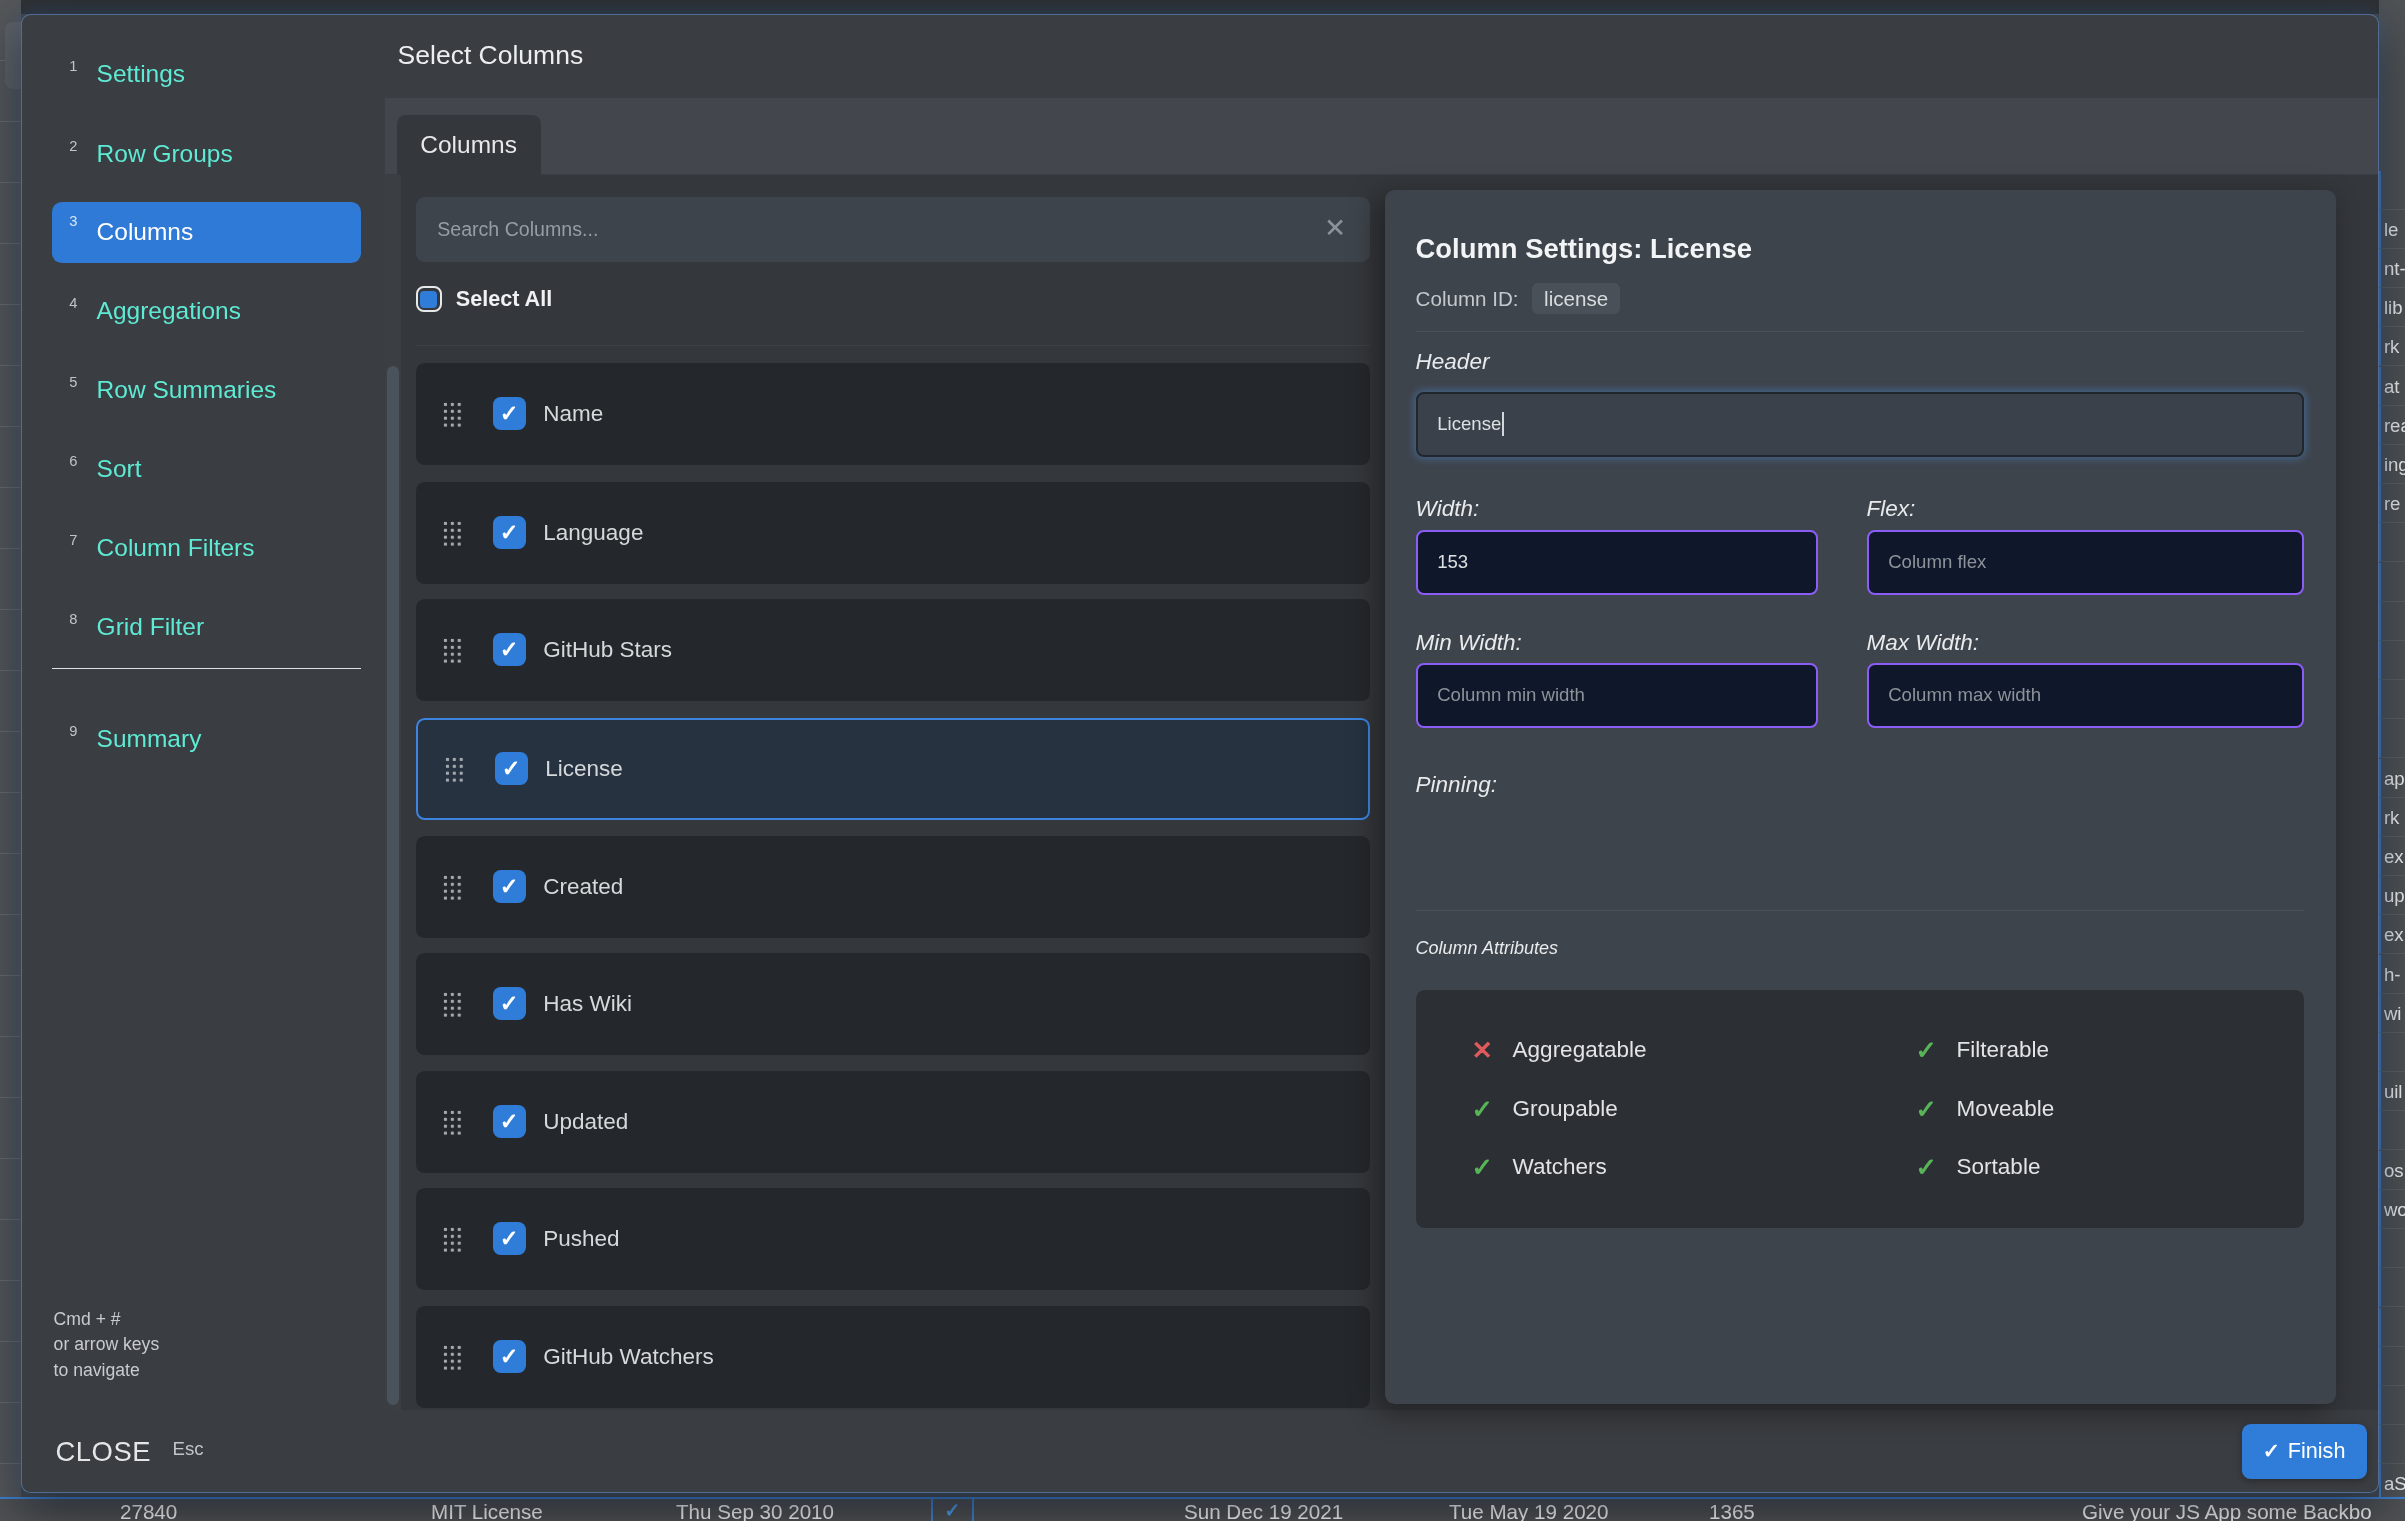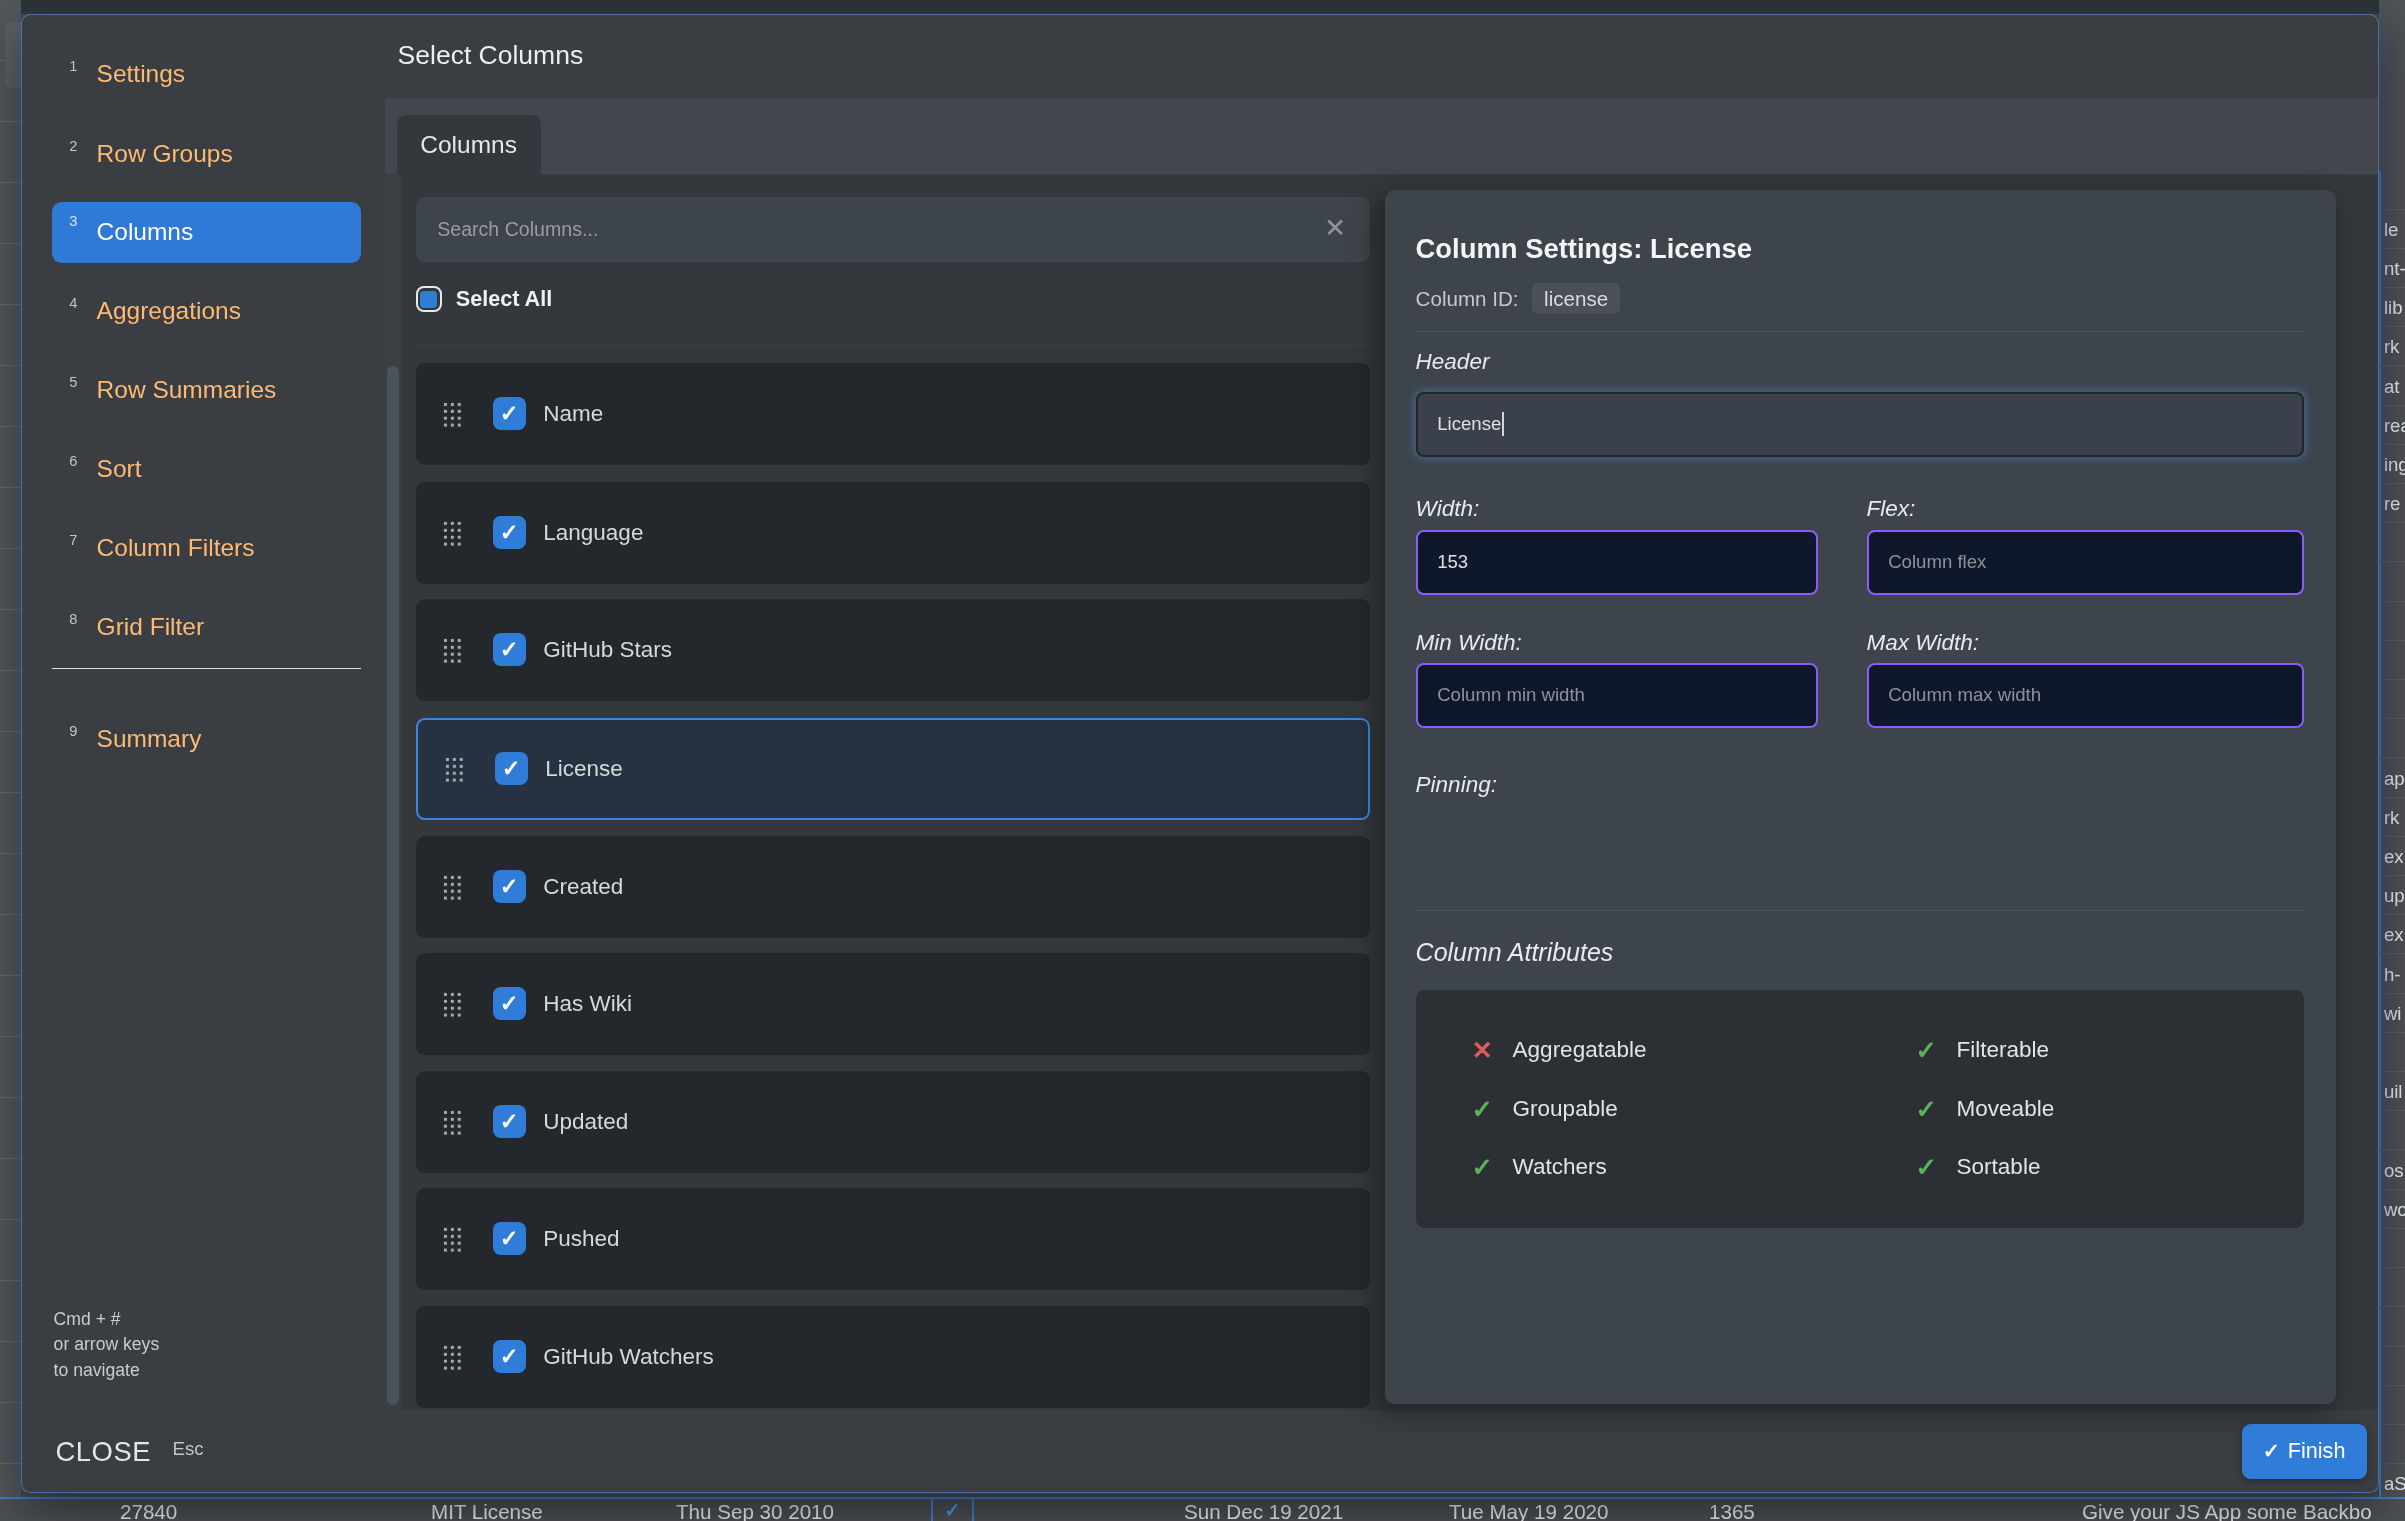--- a/index.html
+++ b/index.html
@@ -24,21 +24,21 @@
   
   .modal{position:absolute;left:20.6px;top:13.7px;width:2358px;height:1479px;background:#3a3d41;border-radius:9.8px;
     border:1px solid rgba(100,150,215,.55);box-shadow:0 0 21.6px rgba(60,110,180,.35),0 13.7px 47px rgba(0,0,0,.55);
     box-sizing:border-box;overflow:hidden;z-index:5;}
   
   .side-item{position:absolute;left:30px;width:309px;height:39px;display:flex;align-items:center;padding-left:17.6px;
     box-sizing:border-box;border-radius:9.8px;cursor:default;}
   .side-item.active{background:#2e7ad6;height:61px;}
   .side-num{width:27.4px;font-size:14.7px;color:#c2c5c8;align-self:flex-start;padding-top:2.9px;}
   .side-item.active .side-num{color:#dbe6f4;padding-top:11.8px;}
-  .side-label{font-size:24.5px;color:#fdba74;}
+  .side-label{font-size:24.5px;color:#5eead4;}
   .side-item.active .side-label{color:#ffffff;}
   .side-divider{position:absolute;left:30px;top:653px;width:309px;height:0;border-top:1.5px solid #dfe1e3;}
   .side-help{position:absolute;left:32px;top:1292px;font-size:17.6px;line-height:25.5px;color:#c9cccf;}
   .footer-close{position:absolute;left:34px;top:1421px;height:39px;display:flex;cursor:pointer;}
   .close-label{font-size:27.4px;color:#e4e6e8;letter-spacing:0.5px;}
   .close-esc{font-size:18.6px;font-weight:400;color:#c3c6c9;margin-left:21.6px;padding-top:2px;}
   
   .main-title{position:absolute;left:376px;top:25.5px;font-size:26.5px;font-weight:500;color:#eceeef;}
   .tab-strip{position:absolute;left:363px;top:83px;width:1996px;height:76px;background:#43474d;}
   .tab{position:absolute;left:375px;top:100px;width:144px;height:60px;background:#34373b;border-radius:8.8px 8.8px 0 0;
@@ -295,21 +295,21 @@
     <div class="p-input" style="left:31px;top:473px;width:402px;height:65px">
         <span class="ph">Column min width</span>
       </div>
     <div class="p-input" style="left:482px;top:473px;width:437px;height:65px">
         <span class="ph">Column max width</span>
       </div>
 
     <div class="p-label" style="left:31px;top:582px">Pinning:</div>
 
     <div class="p-divider" style="top:720px"></div>
-    <div class="p-label" style="left:31px;top:748px;font-size:25px">Column Attributes</div>
+    <div class="p-label" style="left:31px;top:748px;font-size:18px">Column Attributes</div>
 
     <div class="attr-box">
       <div class="attr-item">
           <span class="attr-icon attr-no">✕</span>
           <span class="attr-label">Aggregatable</span>
         </div>
       <div class="attr-item">
           <span class="attr-icon attr-yes">✓</span>
           <span class="attr-label">Groupable</span>
         </div>

